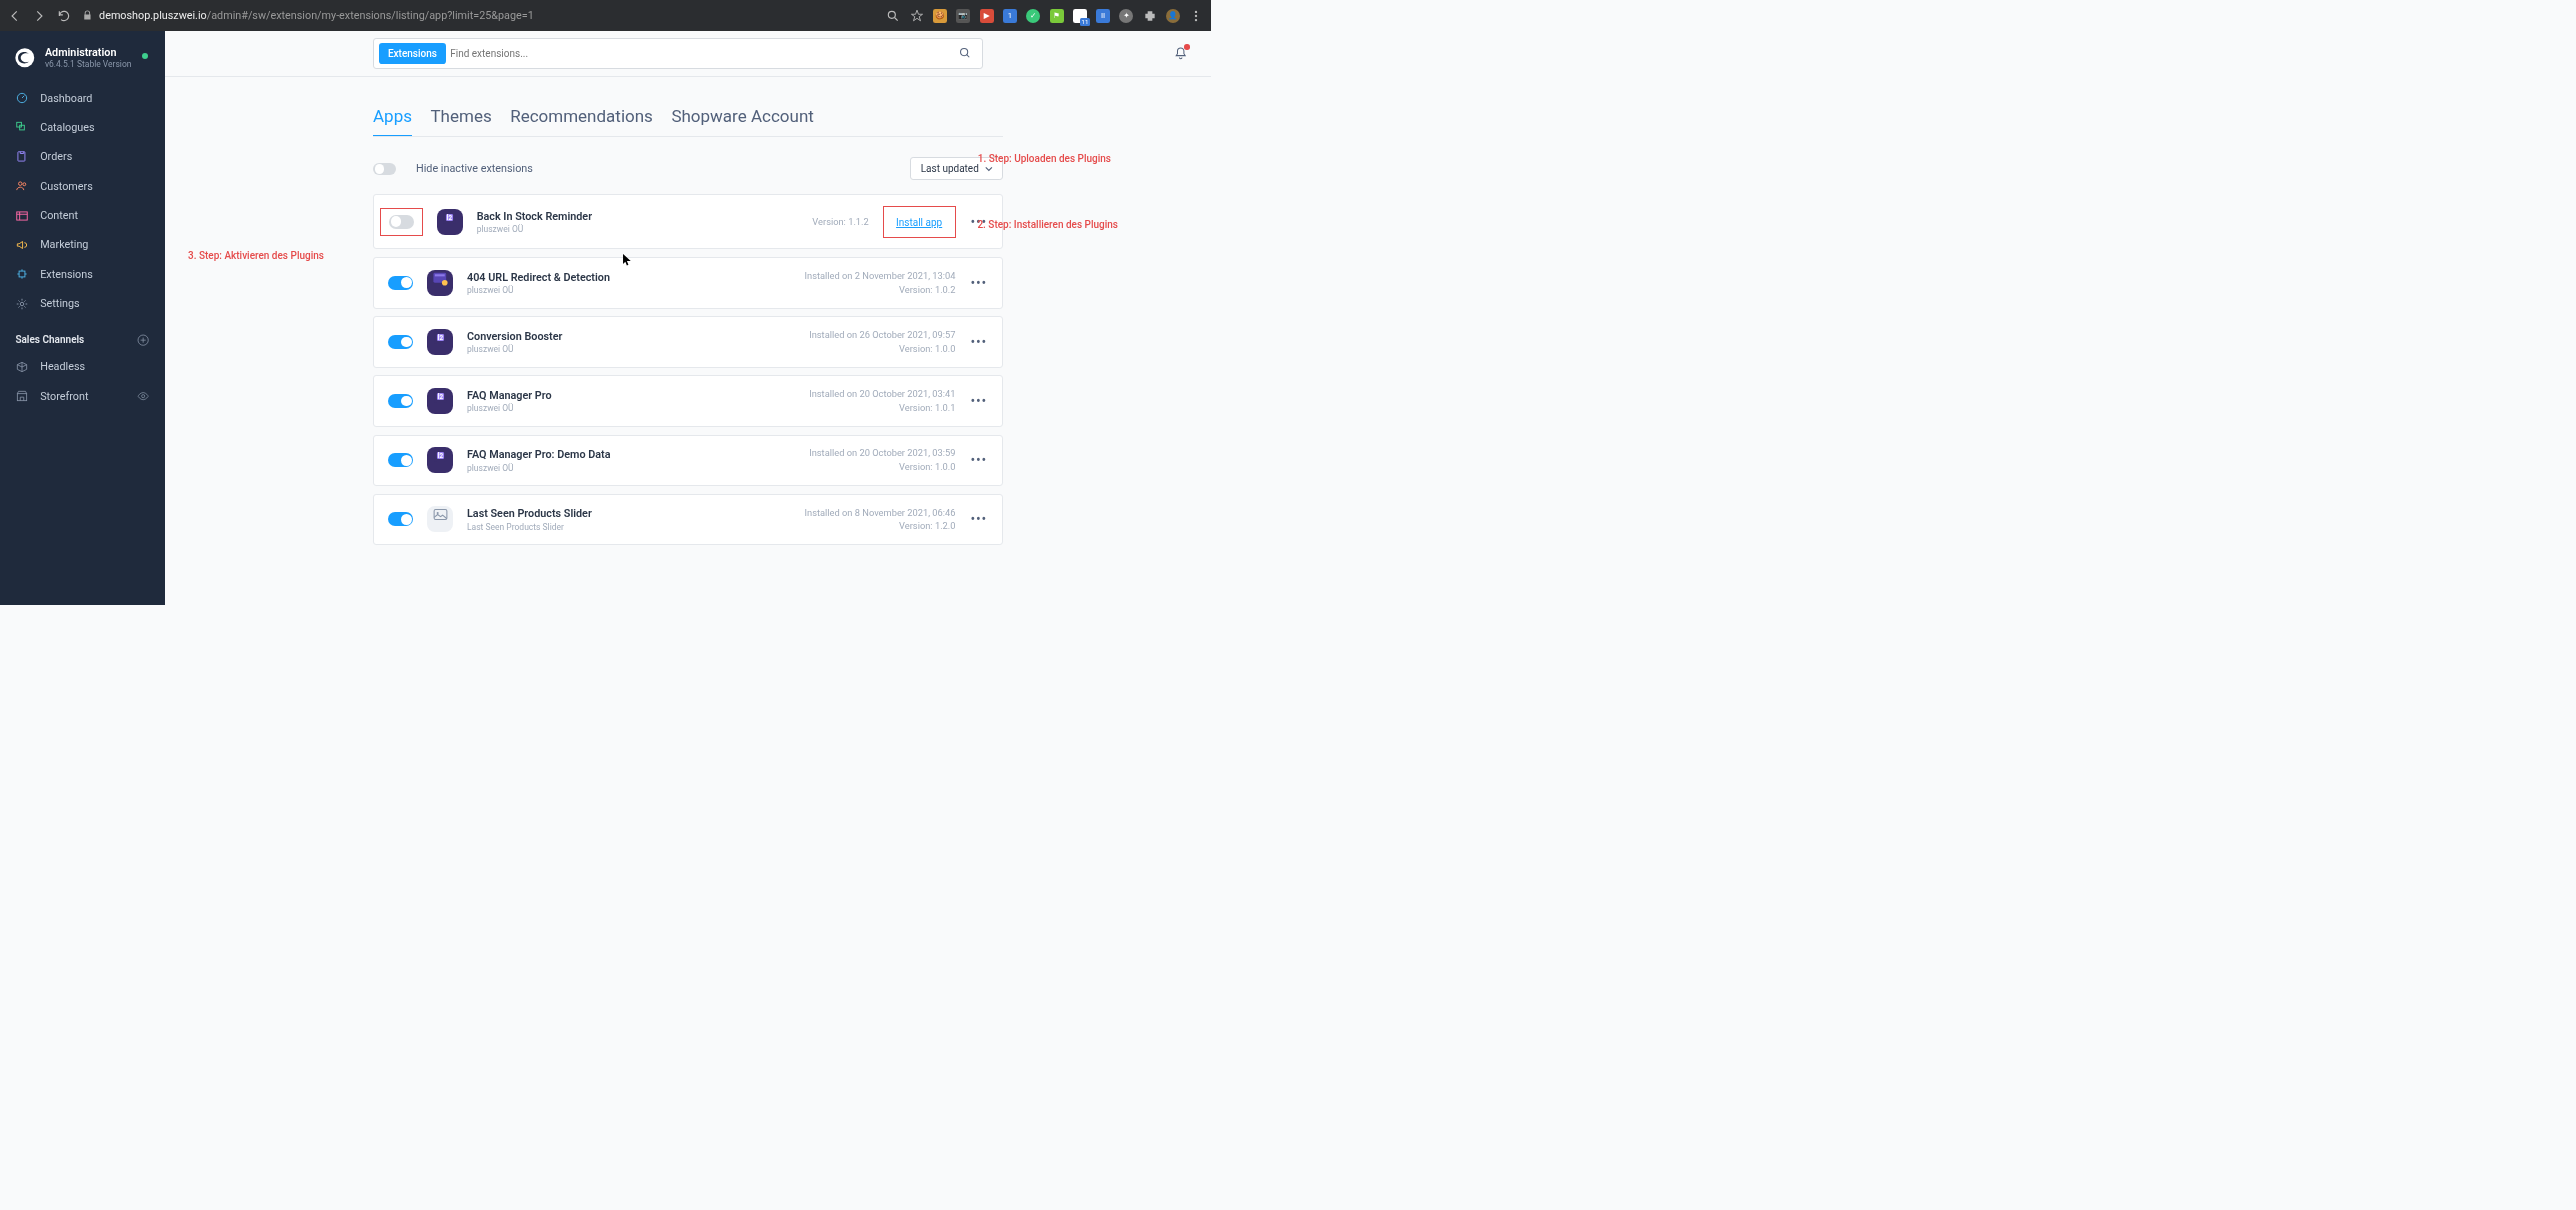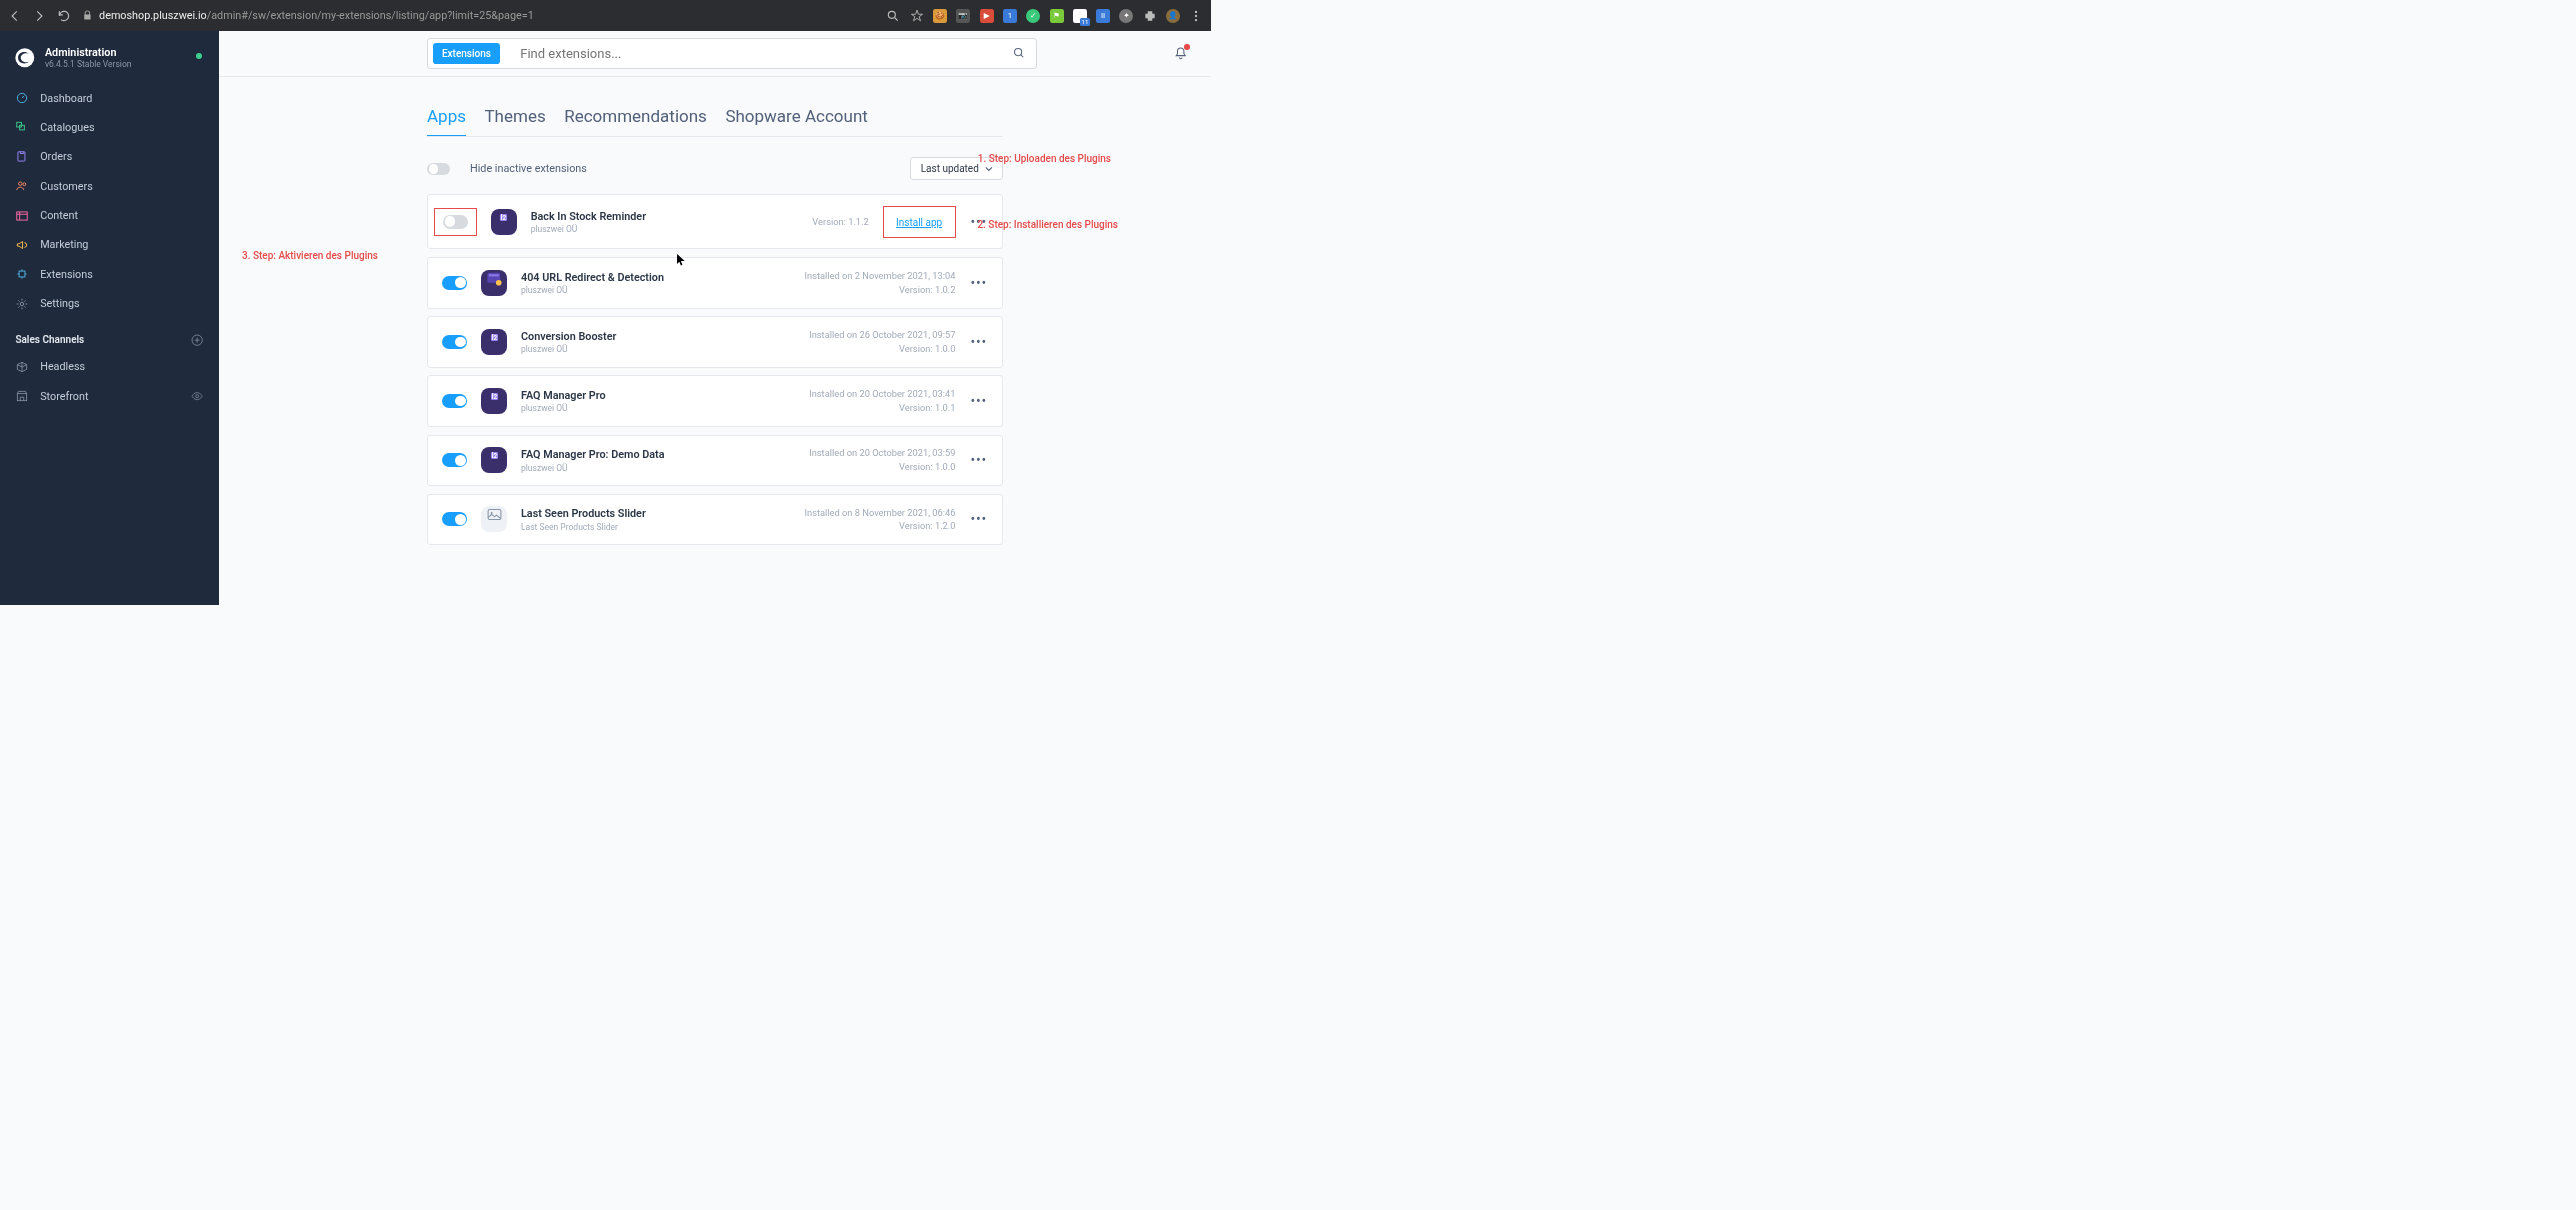--- a/index.html
+++ b/index.html
@@ -10,37 +10,37 @@
 .browser-bar .nav-icon { width:14px; height:14px; display:flex; align-items:center; justify-content:center; cursor:pointer; fill:#bbb; }
 .address { flex:1; display:flex; align-items:center; gap:6.2px; background:transparent; color:#ccc; font-size:10.8px; }
 .address .lock { width:10.8px; height:10.8px; fill:#aaa; }
 .address .domain { color:#eee; }
 .browser-right { display:flex; align-items:center; gap:9.3px; }
 .browser-ext { width:14px; height:14px; border-radius:2.3px; display:flex; align-items:center; justify-content:center; font-size:7.7px; color:#fff; }
 
 .app { display:flex; height:calc(100% - 31px); }
 
 
-.sidebar { width:219px; background:#1f2a3c; color:#c4cdd9; display:flex; flex-direction:column; padding-top:10.8px; }
+.sidebar { width:165px; background:#1f2a3c; color:#c4cdd9; display:flex; flex-direction:column; padding-top:10.8px; }
 .brand { display:flex; align-items:center; gap:9.3px; padding:4.6px 14px 14px; position:relative; }
 .brand-logo { width:21.6px; height:21.6px; }
 .brand-txt .t1 { font-size:10.8px; color:#fff; font-weight:600; }
 .brand-txt .t2 { font-size:8.5px; color:#8a97aa; }
 .brand-dot { width:6.2px; height:6.2px; background:#3ecf8e; border-radius:50%; position:absolute; right:17px; top:10.8px; }
 .nav-item { display:flex; align-items:center; gap:10.8px; padding:7.7px 15.4px; font-size:10.8px; cursor:pointer; color:#c4cdd9; }
 .nav-item .ni-icon { width:14px; height:14px; }
 .sales-head { display:flex; align-items:center; justify-content:space-between; padding:15.4px 15.4px 6.2px; font-size:10px; font-weight:600; color:#e5e9ef; }
 .sales-head .plus { width:12.3px; height:12.3px; }
 
 
 .main { flex:1; background:#f9fafb; position:relative; }
 .topbar { height:46px; border-bottom:0.8px solid #e5e8ec; display:flex; align-items:center; padding-left:208px; padding-right:23px; justify-content:space-between; }
 .search-wrap { display:flex; align-items:center; border:0.8px solid #d7dbe0; border-radius:3.1px; background:#fff; height:31px; width:610px; }
 .search-tag { background:#189eff; color:#fff; font-size:10px; padding:4.6px 9.3px; border-radius:3.1px; margin-left:4.6px; font-weight:500; }
-.search-input { border:none; outline:none; flex:1; padding:0 20px; font-size:13px; color:#52607a; background:transparent; }
+.search-input { border:none; outline:none; flex:1; padding:0 4px; font-size:10px; color:#52607a; background:transparent; }
 .search-icon { width:12.3px; height:12.3px; margin-right:10.8px; fill:#52607a; }
 .bell { width:15.4px; height:15.4px; position:relative; }
 .bell .dot { width:5.4px; height:5.4px; background:#e54b4b; border-radius:50%; position:absolute; top:-1.5px; right:-1.5px; }
 
 .content { padding:23px 208px 0; position:relative; }
 .page-head { display:flex; justify-content:space-between; align-items:center; margin-bottom:18.5px; }
 .page-title { font-size:21.6px; font-weight:700; color:#1f2733; }
 .upload-box { border:1.5px solid #e54b4b; padding:12.3px 18.5px; }
 .upload-btn { background:#189eff; color:#fff; border:none; padding:7.7px 14px; border-radius:3.1px; font-size:10.8px; font-weight:500; cursor:pointer; }
 

